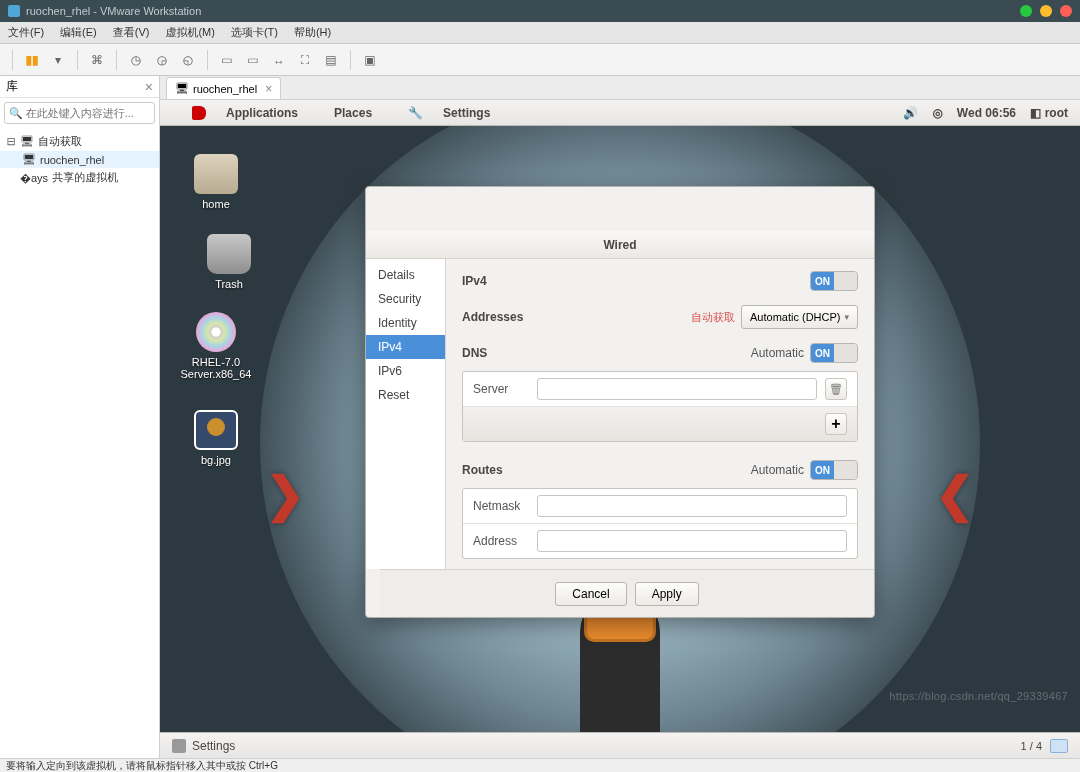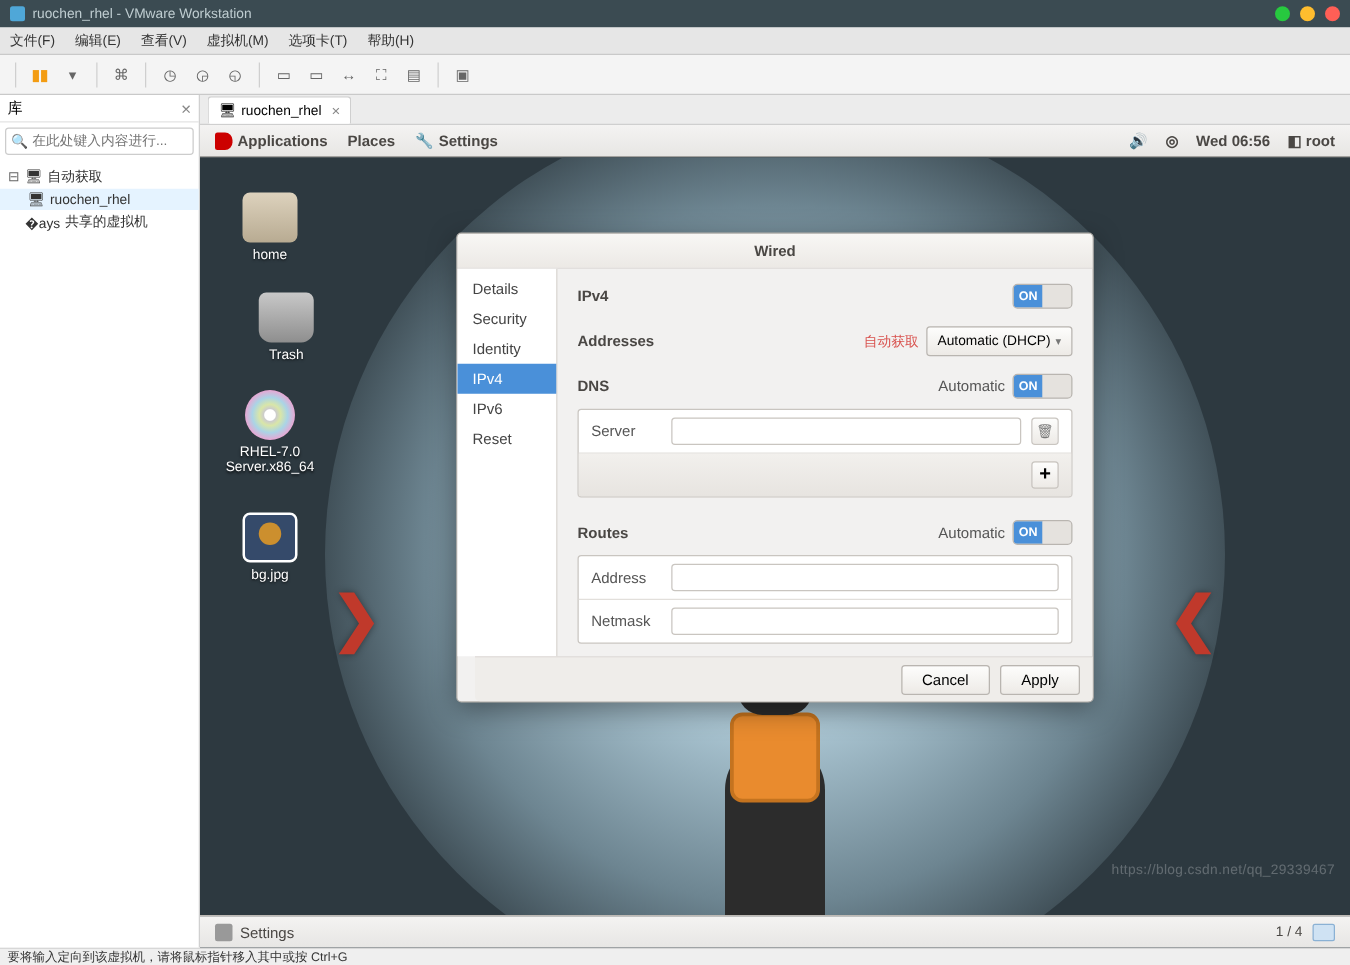--- a/index.html
+++ b/index.html
@@ -41,21 +41,21 @@
 
     
     .vm-pane { flex: 1; display: flex; flex-direction: column; background: #f0f0f0; }
     .vm-tabs { height: 24px; background: #ececec; border-bottom: 1px solid #cfcfcf; display: flex; align-items: flex-end; padding-left: 6px; }
     .vm-tab { height: 22px; background: #fff; border: 1px solid #cfcfcf; border-bottom: none; border-radius: 3px 3px 0 0; padding: 0 8px; display: flex; align-items: center; font-size: 11px; gap: 4px; }
     .vm-tab .x { color: #888; font-size: 12px; margin-left: 4px; cursor: pointer; }
 
     
     .guest { flex: 1; position: relative; background: #273238; overflow: hidden; }
     .gnome-top { height: 26px; background: linear-gradient(#f4f3f2,#e7e6e4); border-bottom: 1px solid #bdb9b4; display: flex; align-items: center; padding: 0 12px; font-size: 12px; color: #4a4744; font-weight: bold; }
-    .gnome-top .app-item { display: flex; align-items: flex-end; gap: 4px; margin-right: 16px; font-weight: bold; }
+    .gnome-top .app-item { display: flex; align-items: flex-end; gap: 20px; margin-right: 16px; font-weight: bold; margin-left: 20px; }
     .gnome-top .spacer { flex: 1; }
     .gnome-top .right { display: flex; align-items: center; gap: 14px; color: #4a4744; }
     .red-foot { width: 14px; height: 14px; background: #cc0000; border-radius: 2px 6px 6px 2px; }
 
     
     .desktop { position: absolute; top: 26px; left: 0; right: 0; bottom: 26px; background: #2d3940; overflow: hidden; }
     .wallpaper { position: absolute; inset: 0; }
     .wallpaper::before { content: ""; position: absolute; left: 50%; top: 50%; width: 720px; height: 720px;
       transform: translate(-50%, -48%); border-radius: 50%;
       background: radial-gradient(circle at 50% 50%, #cfe4ef 0%, #a9c4d1 28%, #6d8591 55%, #3e4d55 72%, #2b353b 100%); }
@@ -70,21 +70,21 @@
     .dicon { position: absolute; width: 80px; text-align: center; color: #fff; font-size: 11px; text-shadow: 0 1px 2px rgba(0,0,0,.8); }
     .dicon .box { width: 44px; height: 40px; margin: 0 auto 4px; border-radius: 6px; display: flex; align-items: center; justify-content: center; }
     .dicon.home-ic { top: 28px; left: 16px; } .dicon.home-ic .box { background: linear-gradient(#ddd2bd,#b8ab92); }
     .dicon.trash-ic { top: 108px; left: 29px; } .dicon.trash-ic .box { background: linear-gradient(#c8c8c8,#8e8e8e); border-radius: 6px 6px 10px 10px; }
     .dicon.cd-ic { top: 186px; left: 10px; width: 92px;} .dicon.cd-ic .box { background: radial-gradient(circle,#fff 15%, #ccc 18%, #d9e6a8 30%, #aad4e6 50%, #e6a8d4 70%, #bfbfbf 85%); border-radius: 50%; width:40px; height:40px;}
     .dicon.img-ic { top: 284px; left: 16px; } .dicon.img-ic .box { background: #354a6a; border: 2px solid #fff; }
     .dicon.img-ic .box::after { content:""; display:block; width:18px;height:18px;border-radius:50%;background:#cc8f2e;margin:auto;margin-top:6px; }
 
     
     .dialog { position: absolute; top: 60px; left: 50%; transform: translateX(-50%); width: 510px; background: #f2f1f0; border: 1px solid #b5b1ac; box-shadow: 0 6px 22px rgba(0,0,0,.4); border-radius: 4px; display: flex; flex-direction: column; }
-    .dlg-title { height: 28px; display: flex; align-items: center; justify-content: center; font-size: 12px; font-weight: bold; color: #4a4744; border-bottom: 1px solid #d6d2cd; background: linear-gradient(#f8f7f5,#ece9e5); border-radius: 4px 4px 0 0;}
+    .dlg-title { height: 28px; display: flex; align-items: center; justify-content: center; font-size: 12px; font-weight: bold; color: #4a4744; border-bottom: 1px solid #d6d2cd; background: linear-gradient(#f8f7f5,#ece9e5); border-radius: 4px 4px 0 0; margin-top: 44px;}
     .dlg-body { display: flex; height: 310px; }
     .dlg-side { width: 80px; background: #fff; border-right: 1px solid #d6d2cd; padding-top: 4px; }
     .dlg-side .sitem { padding: 5px 12px; font-size: 12px; color: #444; cursor: default; }
     .dlg-side .sitem.active { background: #4a90d9; color: #fff; }
     .dlg-content { flex: 1; padding: 12px 16px 8px; overflow-y: auto; }
     .dlg-content::-webkit-scrollbar{width:10px}.dlg-content::-webkit-scrollbar-thumb{background:#c6c2bd;border-radius:5px}
     .row { display: flex; align-items: center; margin-bottom: 14px; }
     .row .label { font-size: 12px; font-weight: bold; color: #4a4744; }
     .row .spacer { flex: 1; }
     .row .note { font-size: 11px; color: #d9534f; margin-right: 6px; }
@@ -95,21 +95,21 @@
     .select-btn { height: 24px; padding: 0 8px; font-size: 11px; background: linear-gradient(#fdfdfc,#edeae6); border:1px solid #b9b5b0; border-radius:3px; display:flex;align-items:center;gap:4px;cursor:pointer;}
     .select-btn .chev { font-size:9px; color:#777;}
     .panel { border:1px solid #c9c5c0; border-radius:3px; background:#fff; margin-top:-6px; }
     .panel .prow { display:flex; align-items:center; padding:6px 10px; gap:8px; border-bottom:1px solid #e2dfdb;}
     .panel .prow:last-child{border-bottom:none;}
     .panel .plabel { font-size:12px; color:#555; width:56px;}
     .panel input[type=text]{ flex:1; height:22px; border:1px solid #c9c5c0; border-radius:3px; background:#fff; padding:0 4px; font-size:11px;}
     .del-btn{ width:22px;height:22px;border:1px solid #c9c5c0;border-radius:3px;background:linear-gradient(#fdfdfc,#edeae6);display:flex;align-items:center;justify-content:center;color:#777;cursor:pointer;font-size:11px;}
     .add-row{ background:linear-gradient(#f2f0ed,#e7e4e0); justify-content:flex-end;}
     .add-btn{ width:22px;height:22px;border:1px solid #c9c5c0;border-radius:3px;background:linear-gradient(#fdfdfc,#edeae6);display:flex;align-items:center;justify-content:center;font-weight:bold;cursor:pointer;}
-    .dlg-feet { height: 36px; border-top: 1px solid #d6d2cd; display:flex; align-items:center; justify-content:flex-end; padding: 0 10px; gap:8px; background:#efedea; border-radius:0 0 4px 4px;margin-left:14px;}
+    .dlg-feet { height: 48px; border-top: 1px solid #d6d2cd; display:flex; align-items:center; justify-content:center; padding: 0 10px; gap:8px; background:#efedea; border-radius:0 0 4px 4px;margin-left:14px;}
     .btn { height: 24px; padding: 0 16px; font-size:12px; border:1px solid #b9b5b0; border-radius:3px; background:linear-gradient(#fdfdfc,#edeae6); cursor:pointer;}
 
     
     .gnome-bot { position: absolute; bottom:0; left:0; right:0; height: 26px; background: linear-gradient(#f4f3f2,#e7e6e4); border-top:1px solid #bdb9b4; display:flex; align-items:center; padding:0 12px; font-size:12px; color:#4a4744;}
     .gnome-bot .gicon{ width:14px; height:14px; background:#999; border-radius:2px; margin-right:6px;}
     .gnome-bot .spacer{flex:1;}
     .gnome-bot .pager{ font-size:11px; margin-right:8px;}
     .gnome-bot .ws{ width:18px;height:14px;border:1px solid #8ab1d4; background:#cfe2f3; border-radius:2px;}
 
     
@@ -302,25 +302,25 @@
                 <span class="label">Routes</span>
                 <div class="spacer"></div>
                 <span class="auto-label">Automatic</span>
                 <div class="switch">
                   <div class="on">ON</div>
                     <div class="off"></div>
                 </div>
               </div>
               <div class="panel">
                 <div class="prow">
+                  <span class="plabel">Netmask</span>
+                  <input type="text" style="">
+                </div>
+                <div class="prow">
                   <span class="plabel">Address</span>
-                  <input type="text" style="">
-                </div>
-                <div class="prow">
-                  <span class="plabel">Netmask</span>
                   <input type="text" style="">
                 </div>
               </div>
             </div>
           </div>
           <div class="dlg-feet">
             <button class="btn">Cancel</button>
             <button class="btn">Apply</button>
           </div>
         </div>

